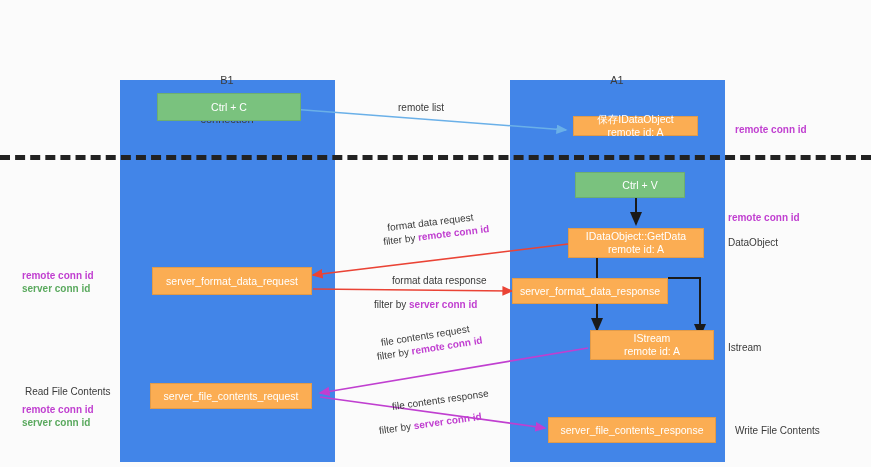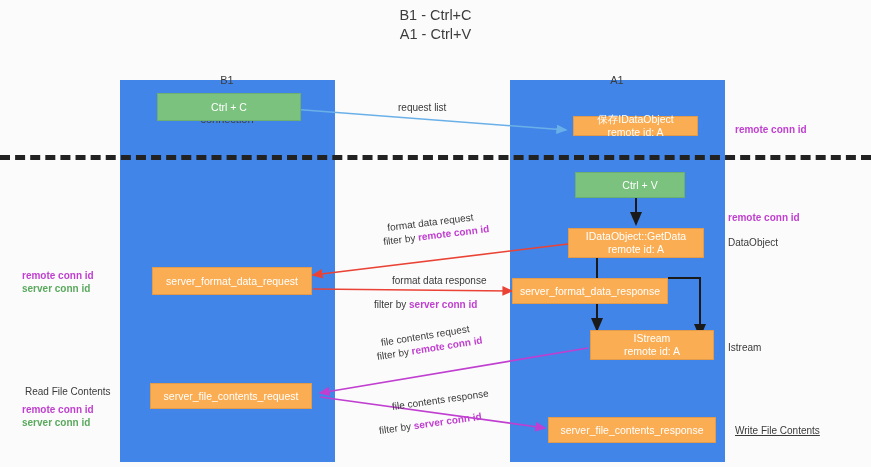--- a/index.html
+++ b/index.html
@@ -47,22 +47,20 @@
   }
 </style>
 </head>
 <body>
 
 <div id="stage">
 
   <div class="lane" style="left:120px;top:80px;width:215px;height:382px;"></div>
   <div class="lane" style="left:510px;top:80px;width:215px;height:382px;"></div>
 
-  <div class="title">B1 - Ctrl+C
-A1 - Ctrl+V</div>
 
   <div class="colhead" style="left:152px;top:48px;width:150px;">
     <div>B1</div>
     <div>connection</div>
   </div>
   <div class="colhead" style="left:542px;top:48px;width:150px;">
     <div>A1</div>
     <div>remote</div>
   </div>
 
@@ -133,21 +131,21 @@
   </div>
 
   <div class="node orange" style="left:150px;top:383px;width:162px;height:26px;">
     <div>server_file_contents_request</div>
   </div>
 
   <div class="node orange" style="left:548px;top:417px;width:168px;height:26px;">
     <div>server_file_contents_response</div>
   </div>
 
-  <div class="edge-label" style="left:398px;top:101px;">request list</div>
+  <div class="edge-label" style="left:398px;top:101px;">remote list</div>
 
   <div class="edge-label rot-up" style="left:388px;top:221px;transform:rotate(-7deg);">
     <span>format data request</span>
   </div>
   <div class="edge-label rot-up" style="left:384px;top:235px;transform:rotate(-7deg);">
     <span>filter by </span><span class="purple">remote conn id</span>
   </div>
 
   <div class="edge-label" style="left:392px;top:274px;">
     <span>format data response</span>
@@ -167,21 +165,21 @@
     <span>file contents response</span>
   </div>
   <div class="edge-label rot-up" style="left:380px;top:424px;transform:rotate(-8deg);">
     <span>filter by </span><span class="purple">server conn id</span>
   </div>
 
   <div class="side-note bold-purple" style="left:735px;top:123px;">remote conn id</div>
   <div class="side-note bold-purple" style="left:728px;top:211px;">remote conn id</div>
   <div class="side-note" style="left:728px;top:236px;">DataObject</div>
   <div class="side-note" style="left:728px;top:341px;">Istream</div>
-  <div class="side-note" style="left:735px;top:424px;text-decoration:underline;">Write File Contents</div>
+  <div class="side-note" style="left:735px;top:424px;">Write File Contents</div>
 
   <div class="side-note bold-purple" style="left:22px;top:269px;">remote conn id</div>
   <div class="side-note bold-green" style="left:22px;top:282px;">server conn id</div>
 
   <div class="side-note" style="left:25px;top:385px;">Read File Contents</div>
   <div class="side-note bold-purple" style="left:22px;top:403px;">remote conn id</div>
   <div class="side-note bold-green" style="left:22px;top:416px;">server conn id</div>
 
 </div>
 

